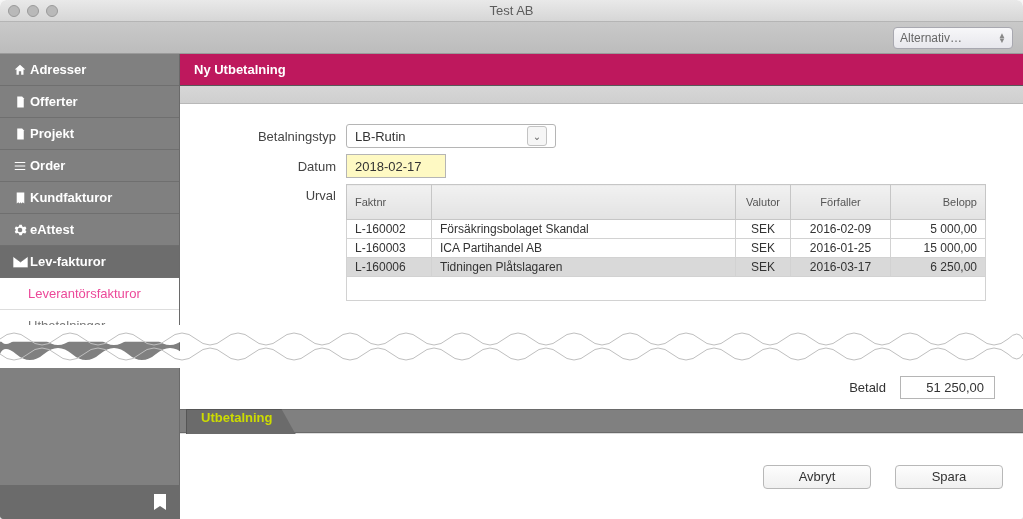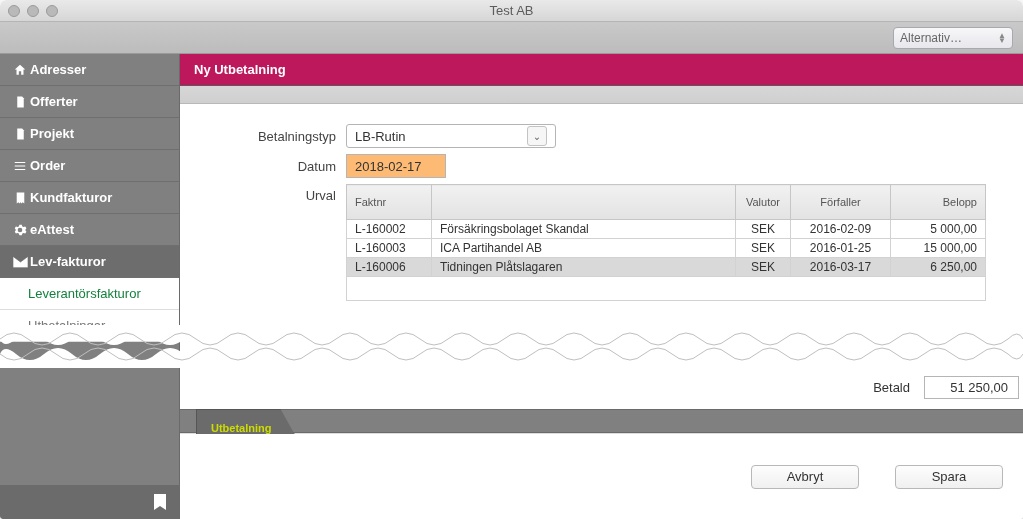--- a/index.html
+++ b/index.html
@@ -65,21 +65,21 @@
     height:32px;
     display:flex; align-items:center;
     padding:0 12px;
     color:#fff; font-weight:600;
     border-bottom:1px solid #6f6f6f;
     gap:2px;
     background:#808080;
   }
   .side-item.active { background:#6d6d6d; }
   .side-sub {
-    background:#fff; color:#15803d;
+    background:#fff; color:#ec4899;
     height:32px; display:flex; align-items:center;
     padding-left:28px; border-bottom:1px solid #ddd;
     font-weight:400;
   }
   .side-sub.torn {
     position:relative; color:#777;
   }
   .side-bottom {
     height:34px; background:#6b6b6b;
     display:flex; align-items:center; justify-content:flex-end;
@@ -116,21 +116,21 @@
     background:#fff; color:#333;
   }
   .select-caret {
     margin-left:auto; width:20px; height:20px;
     border:1px solid #c3c3c3; border-radius:3px;
     display:flex; align-items:center; justify-content:center;
     font-size:10px; color:#666; background:#f6f6f6;
   }
   .text-input {
     height:24px; border:1px solid #b5b5b5; padding:0 8px;
-    background:#fdba74; color:#333; display:flex; align-items:center; min-width:100px;
+    background:#fef9c3; color:#333; display:flex; align-items:center; min-width:100px;
   }
 
   .table-wrap { margin-left:0; }
   .row-urval { display:flex; align-items:flex-start; }
   .row-urval .form-label { padding-top:4px; }
 
   table.grid {
     border-collapse:collapse; width:640px;
     font-size:12px;
   }
@@ -166,45 +166,45 @@
   .torn-bot { top: 340px; }
 
   
   .lower {
     position:absolute; left:180px; right:0; bottom:0; top:370px;
     display:flex; flex-direction:column;
     background:#fff;
   }
   .betald-row {
     display:flex; justify-content:flex-end; align-items:center;
-    padding:6px 4px 10px 0; gap:14px;
+    padding:6px 28px 10px 0; gap:14px;
   }
   .betald-label { color:#333; }
   .betald-val {
     border:1px solid #b5b5b5; padding:3px 10px; min-width:95px; text-align:right;
     background:#fff;
   }
   .tabstrip {
     height:24px; background:#808080; position:relative;
     border-top:1px solid #6a6a6a; border-bottom:1px solid #6a6a6a;
   }
   .tab {
-    position:absolute; left:16px; top:-1px;
+    position:absolute; left:6px; top:-1px;
     height:25px; padding:0 22px 0 14px;
-    display:flex; align-items:flex-end;
-    color:#cddc00; font-weight:700; font-size:11px;
+    display:flex; align-items:flex-start;
+    color:#cddc00; font-weight:700; font-size:13px;
     background:#6b6b6b;
     border:1px solid #555;
     border-bottom:none;
     clip-path: polygon(0 0, calc(100% - 14px) 0, 100% 100%, 0 100%);
   }
   .footer {
     flex:1 1 auto;
     display:flex; align-items:center; justify-content:flex-end;
-    padding:0 20px; gap:36px;
+    padding:0 20px; gap:24px;
     border-top:1px solid #ddd;
   }
   .btn {
     height:24px; min-width:108px;
     border:1px solid #b8b8b8; border-radius:4px;
     background:linear-gradient(#fdfdfd,#f0f0f0);
     display:flex; align-items:center; justify-content:center;
     color:#333;
   }
 

